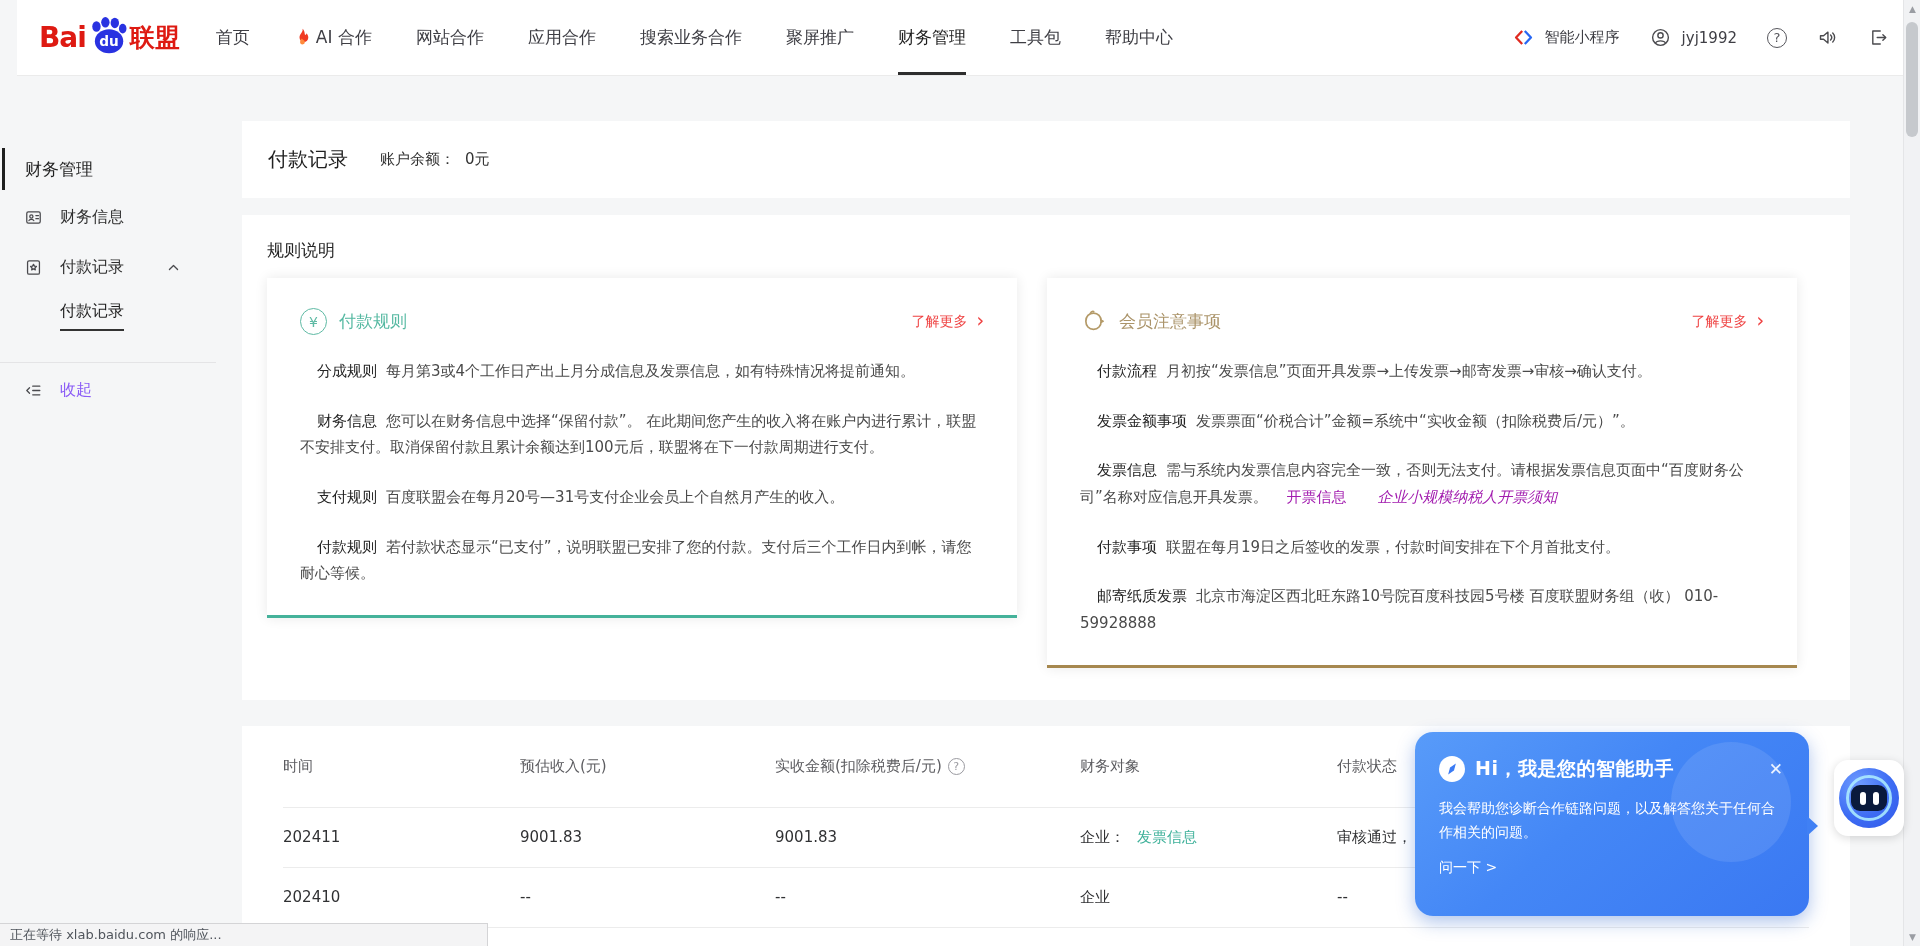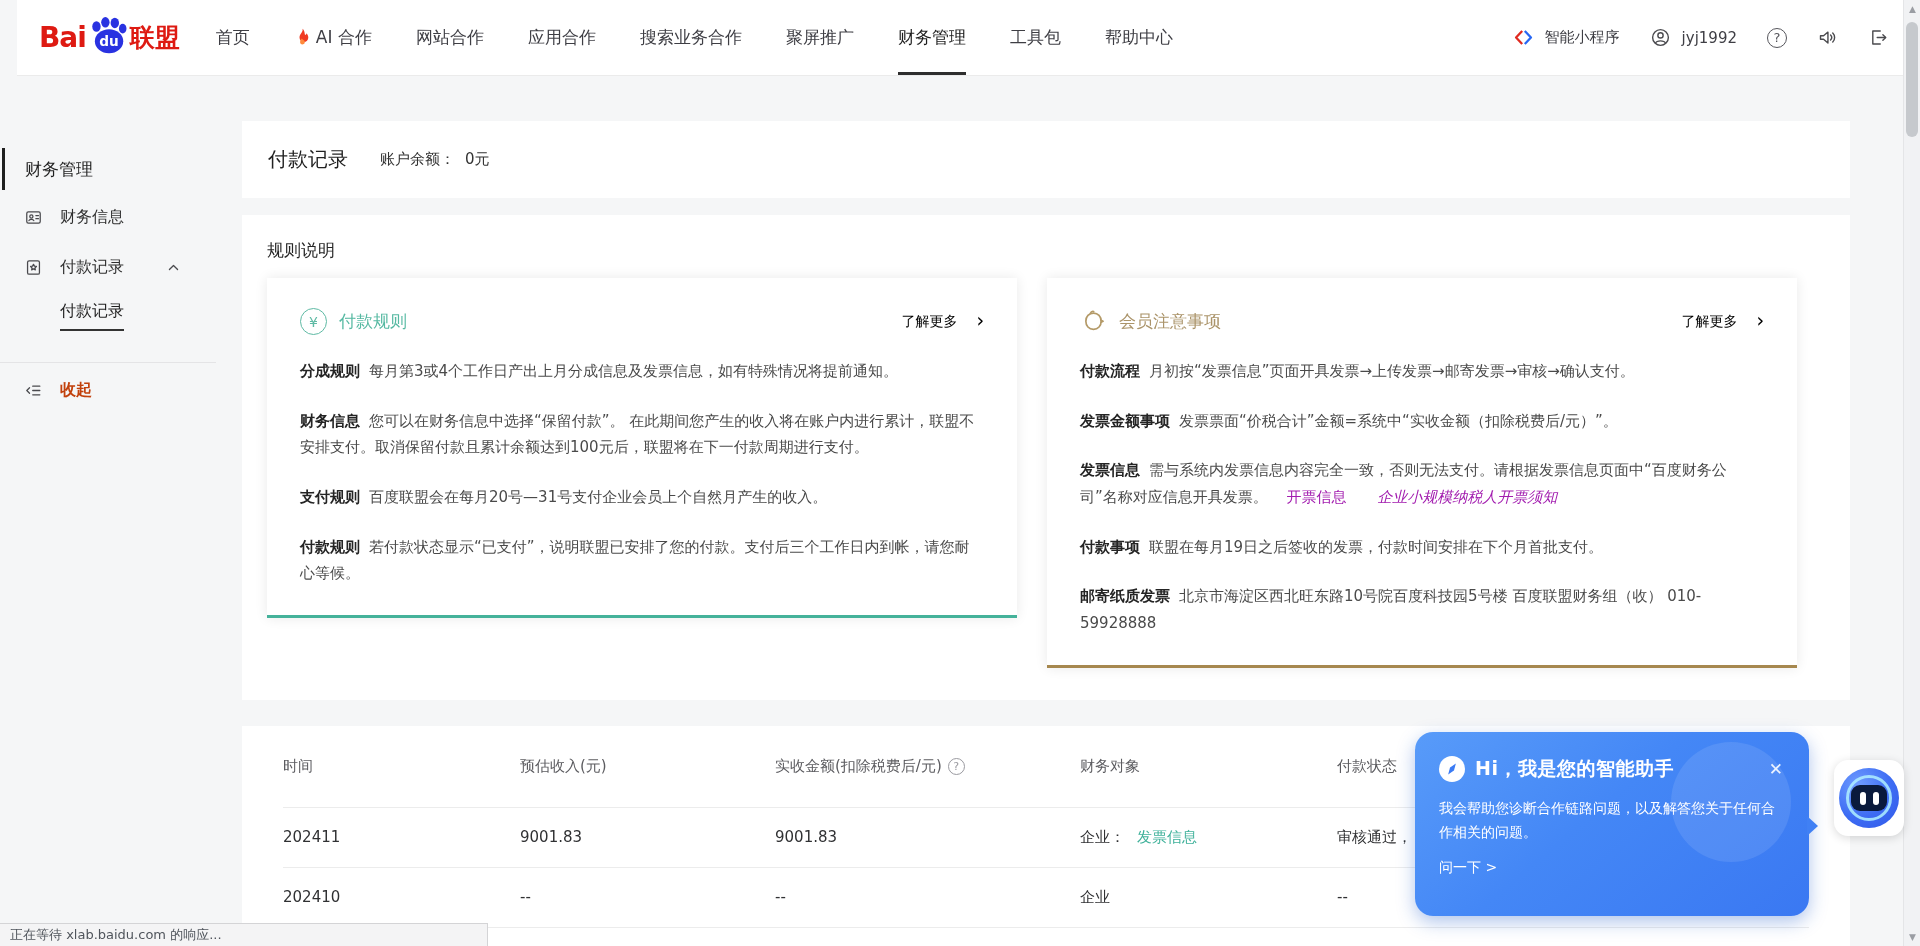--- a/index.html
+++ b/index.html
@@ -58,21 +58,21 @@
   .side-item .s-label { margin-left:60px; }
   .side-item .s-chevron { position:absolute; right:62px; width:13px; height:13px; }
   .side-subitem { height:48px; display:flex; align-items:center; cursor:pointer; }
   .side-subitem .sub-label {
     margin-left:60px; font-size:16px; color:#1f1f1f;
     padding-bottom:7px; border-bottom:2px solid #333;
   }
   .side-divider { margin:22px 26px 0 0; border-top:1px solid #e4e4e6; }
   .side-collapse {
     position:relative; height:54px; display:flex; align-items:center;
-    font-size:16px; color:#c2410c; cursor:pointer;font-weight:bold;
+    font-size:16px; color:#8b5cf6; cursor:pointer;
   }
   .side-collapse .s-icon { position:absolute; left:24px; width:19px; height:19px; }
   .side-collapse .s-label { margin-left:60px; }
 
   
   .main { position:absolute; top:76px; left:242px; width:1608px; }
   .panel { background:#fff; }
   .panel-header {
     margin-top:45px; height:77px; display:flex; align-items:center; padding:0 26px;
   }
@@ -92,24 +92,24 @@
   .card-head { display:flex; align-items:center; }
   .coin-icon {
     width:27px; height:27px; border:1.5px solid #5ebaa4; border-radius:50%;
     display:flex; align-items:center; justify-content:center;
     color:#5ebaa4; font-size:14px; flex:none;
   }
   .chick-icon { width:27px; height:27px; flex:none; }
   .card-title { margin-left:12px; font-size:17px; }
   .title-teal { color:#56b9a2; }
   .title-gold { color:#ab946a; }
-  .more-link { margin-left:auto; display:flex; align-items:center; gap:19px; font-size:14px; color:#000000; cursor:pointer; }
+  .more-link { margin-left:auto; display:flex; align-items:center; gap:9px; font-size:14px; color:#ef4444; cursor:pointer; }
   .more-link .chev { font-size:19px; line-height:1; position:relative; top:-1px; }
   .rule-item { margin-top:23px; font-size:15px; line-height:1.78; color:#4a4a4a; }
-  .rule-item .r-label { color:#242424; font-weight:700; margin-right:9px; }
+  .rule-item .r-label { color:#242424; font-weight:400; margin-right:9px;margin-left:17px; }
   .inline-link { color:#a21caf; cursor:pointer; }
   .link-gap1 { margin-left:14px; }
   .link-gap2 { margin-left:26px;font-style:italic; }
 
   
   .panel-table { margin-top:26px; height:420px; padding:0 41px; }
   .trow {
     display:grid; grid-template-columns:237px 255px 305px 257px auto;
     align-items:center; border-bottom:1px solid #ececec;
   }

